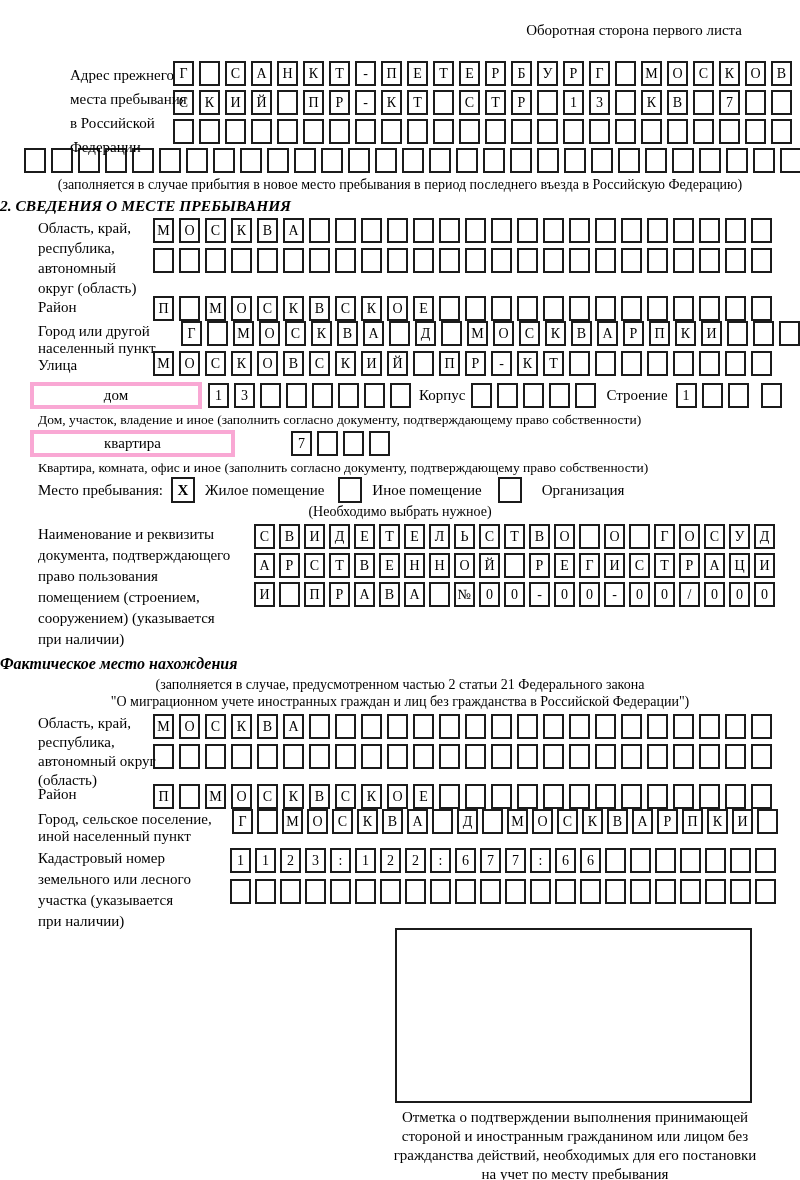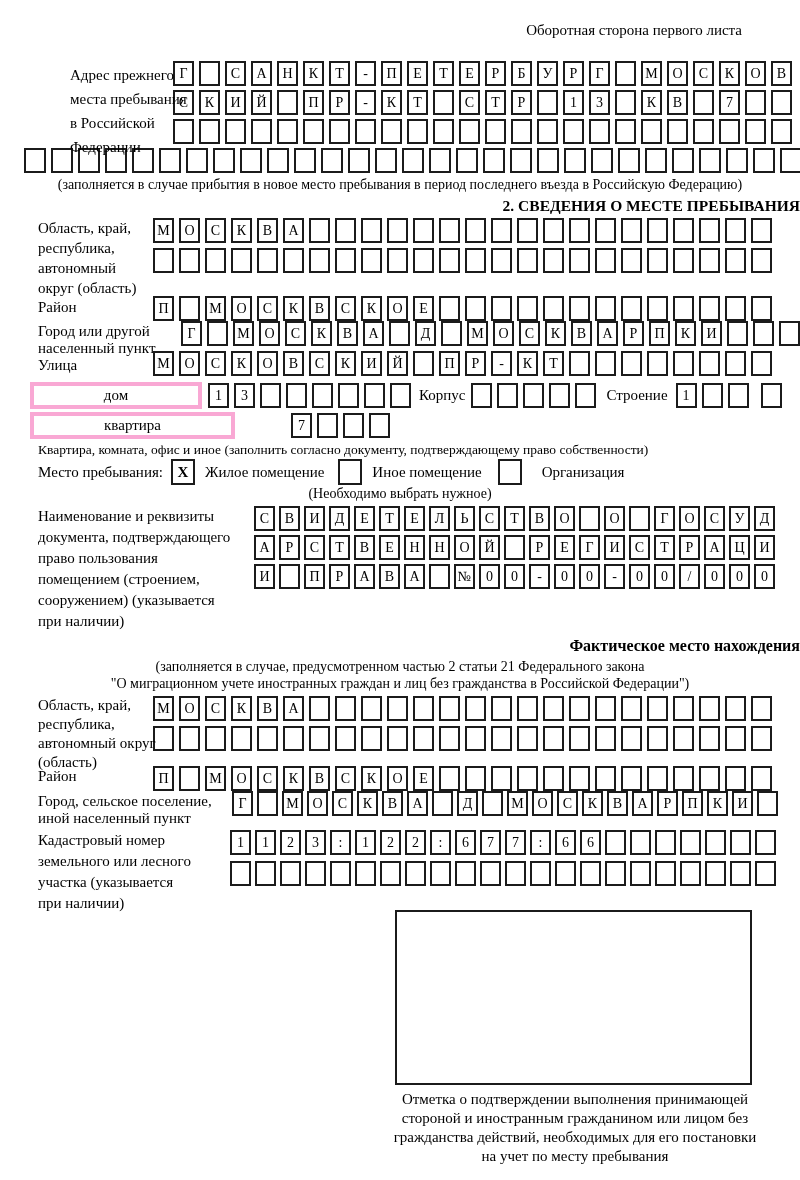--- a/index.html
+++ b/index.html
@@ -18,21 +18,21 @@
   .wide .cell{ flex-basis:22px; width:22px; }
   .tight{ gap:4px; }
 
   .block{ position:relative; }
   .side-label{ position:absolute; font-size:15px; }
   .lh24{ line-height:24px; } .lh20{ line-height:20px; } .lh19{ line-height:19px; }
   .lh17{ line-height:17px; } .lh21{ line-height:21px; }
 
   .form-note{ text-align:center; font-size:14px; line-height:16px; }
   .left-note{ font-size:13.5px; line-height:15px; margin-left:38px; }
-  .sec-title{ text-align:right; font-weight:bold; font-size:15.5px; line-height:19px; }
+  .sec-title{ text-align:left; font-weight:bold; font-size:15.5px; line-height:19px;font-style:italic; }
 
   .lblrow{ position:relative; }
   .fieldbox{
     border:4px solid #f9a8d4; box-sizing:border-box; height:27px; flex:0 0 auto;
     display:flex; align-items:center; justify-content:center; font-size:15px;
   }
   .inlabel{ font-size:15px; line-height:27px; flex:0 0 auto; }
   .houserow{ display:flex; align-items:flex-start; margin-left:30px; }
   .houserow .cellrow{ margin-top:1px; }
 
@@ -338,20 +338,21 @@
     <div class="inlabel" style="margin-left:10px;">Строение</div>
     <div class="cellrow" style="margin-left:8px;">
         <span class="cell">1</span>
         <span class="cell"></span>
         <span class="cell"></span>
       </div>
     <div class="cellrow" style="margin-left:12px;">
         <span class="cell"></span>
       </div>
   </div>
+  <div class="left-note" style="margin-top:3px;">Дом, участок, владение и иное (заполнить согласно документу, подтверждающему право собственности)</div>
 
   <div class="houserow" style="margin-top:3px;gap:48px;">
     <div class="fieldbox" style="width:205px;">квартира</div>
     <div class="cellrow" style="margin-left:8px;">
         <span class="cell">7</span>
         <span class="cell"></span>
         <span class="cell"></span>
         <span class="cell"></span>
       </div>
   </div>

